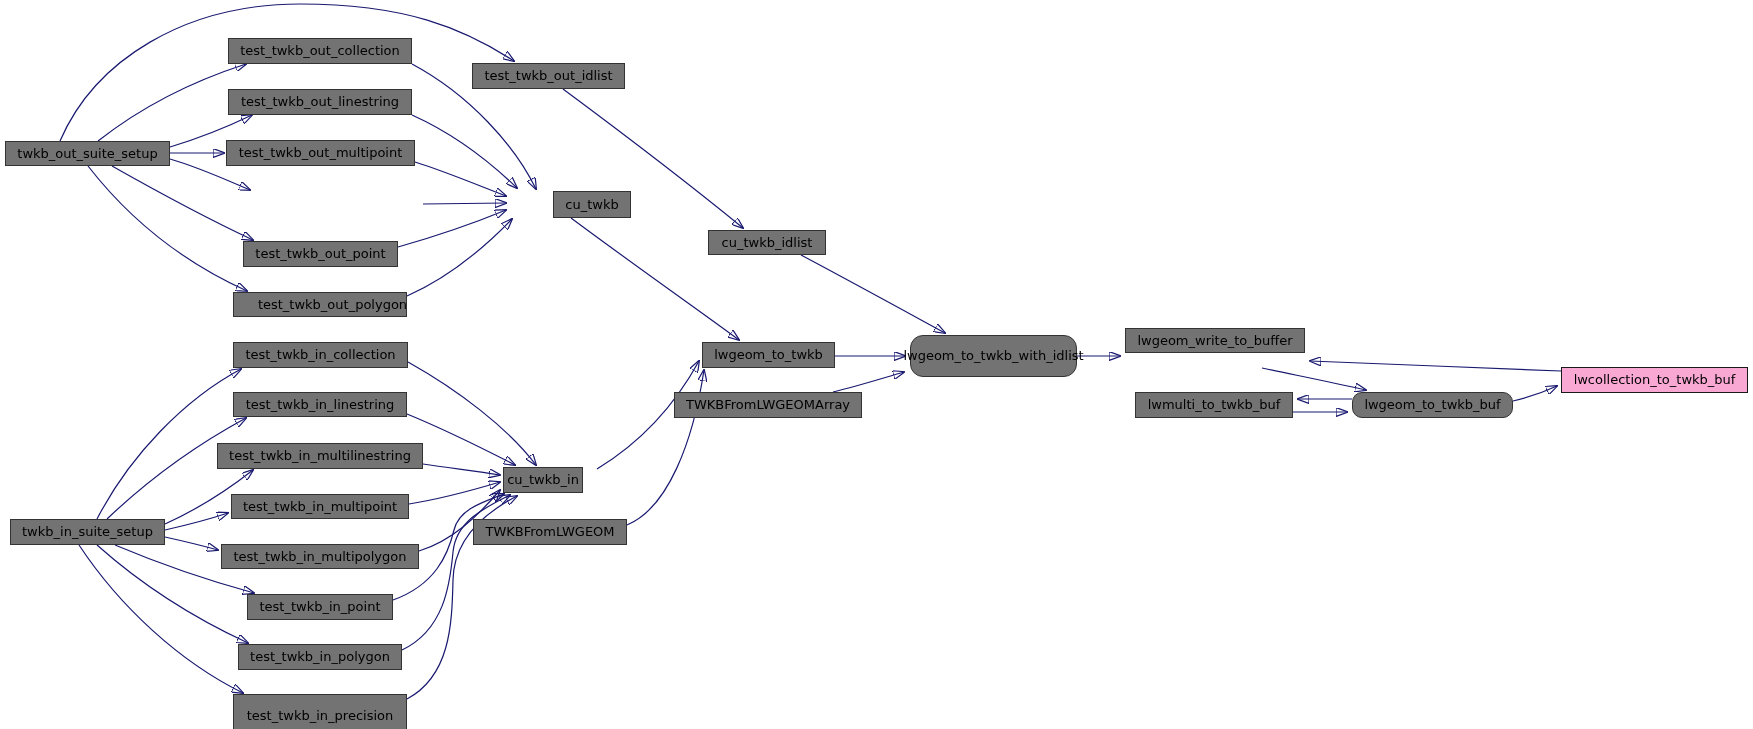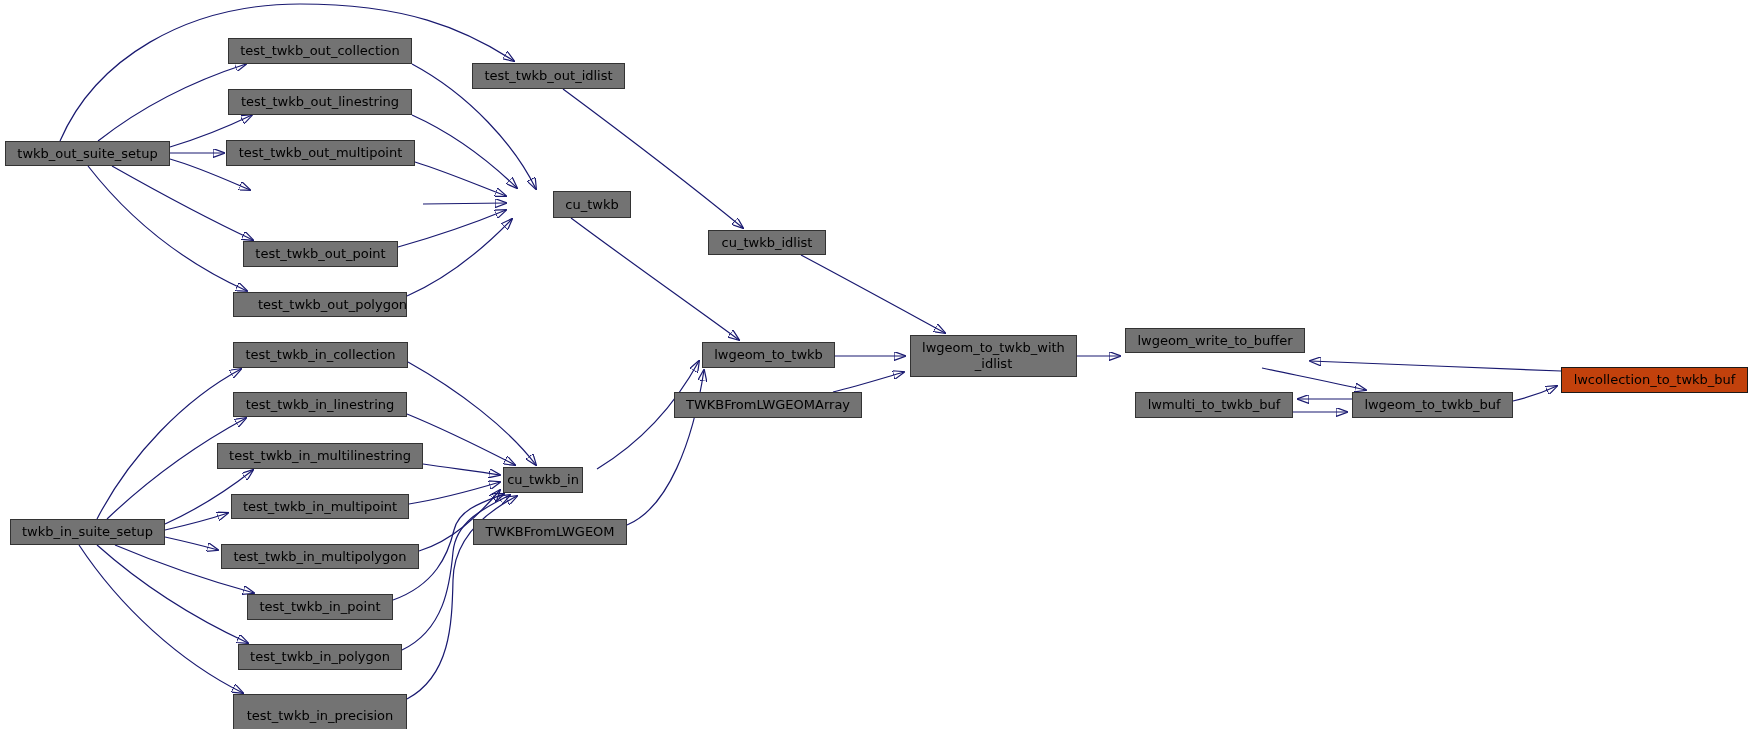--- a/index.html
+++ b/index.html
@@ -20,22 +20,22 @@
     align-items:center;
     justify-content:center;
     background:#737373;
     border:1px solid #333333;
     color:#000000;
     font-size:13px;
     white-space:nowrap;
     line-height:1.2;
     z-index:2;
   }
-  .node.multiline{flex-direction:column;}
-  .node.highlight{background:#c2410c;border-color:#1a1a1a;text-align:right;}
+  .node.multiline{flex-direction:row;border-radius:13px;}
+  .node.highlight{background:#f9a8d4;border-color:#1a1a1a;text-align:right;}
 </style>
 </head>
 <body>
 
 <div id="canvas">
 
   <svg id="edge-layer" width="1753" height="729" viewBox="0 0 1753 729" xmlns="http://www.w3.org/2000/svg">
     <defs>
       <marker id="arrow" viewBox="0 0 12 9" markerWidth="12" markerHeight="9" refX="11" refY="4.5" orient="auto" markerUnits="userSpaceOnUse">
         <path d="M0,0 L12,4.5 L0,9 Z" fill="#191970" stroke="none"></path>
@@ -102,21 +102,21 @@
   <div class="node" style="left:509px;top:191px;width:78px;height:27px;margin-left:44px;">cu_twkb</div>
   <div class="node" style="left:708px;top:230px;width:118px;height:25px;">cu_twkb_idlist</div>
   <div class="node" style="left:702px;top:342px;width:133px;height:26px;">lwgeom_to_twkb</div>
   <div class="node" style="left:674px;top:392px;width:188px;height:26px;">TWKBFromLWGEOMArray</div>
   <div class="node multiline" style="left:910px;top:335px;width:167px;height:42px;">
     <span>lwgeom_to_twkb_with</span>
     <span>_idlist</span>
   </div>
   <div class="node" style="left:1125px;top:328px;width:180px;height:25px;">lwgeom_write_to_buffer</div>
   <div class="node" style="left:1135px;top:392px;width:158px;height:26px;">lwmulti_to_twkb_buf</div>
-  <div class="node" style="left:1352px;top:392px;width:161px;height:26px;">lwgeom_to_twkb_buf</div>
+  <div class="node" style="left:1352px;top:392px;width:161px;height:26px;border-radius:10px;">lwgeom_to_twkb_buf</div>
   <div class="node highlight" style="left:1561px;top:367px;width:187px;height:26px;">lwcollection_to_twkb_buf</div>
   <div class="node" style="left:10px;top:519px;width:155px;height:26px;">twkb_in_suite_setup</div>
   <div class="node" style="left:233px;top:342px;width:175px;height:26px;">test_twkb_in_collection</div>
   <div class="node" style="left:233px;top:392px;width:174px;height:25px;">test_twkb_in_linestring</div>
   <div class="node" style="left:217px;top:443px;width:206px;height:26px;">test_twkb_in_multilinestring</div>
   <div class="node" style="left:231px;top:494px;width:178px;height:25px;">test_twkb_in_multipoint</div>
   <div class="node" style="left:221px;top:544px;width:198px;height:25px;">test_twkb_in_multipolygon</div>
   <div class="node" style="left:247px;top:594px;width:146px;height:26px;">test_twkb_in_point</div>
   <div class="node" style="left:238px;top:644px;width:164px;height:26px;">test_twkb_in_polygon</div>
   <div class="node" style="left:233px;top:694px;width:174px;height:43px;">test_twkb_in_precision</div>

